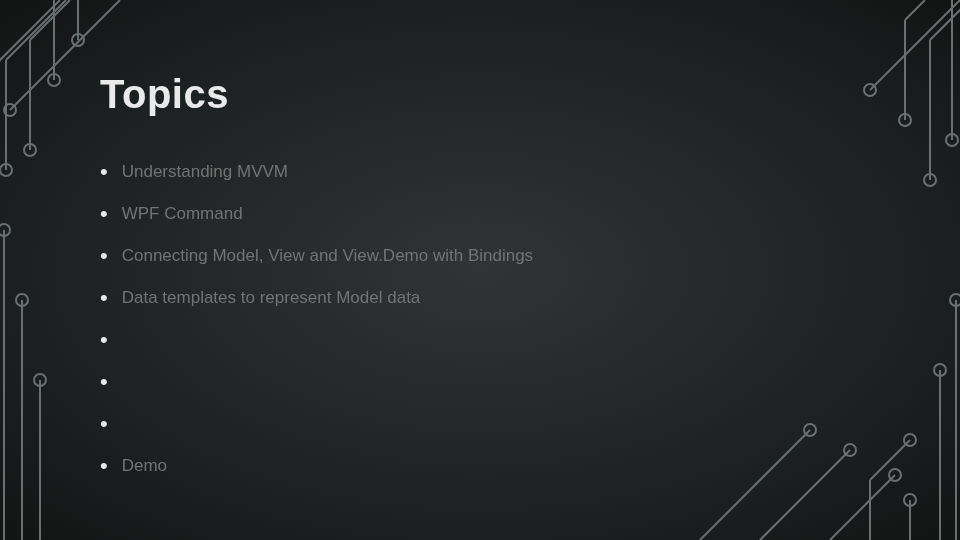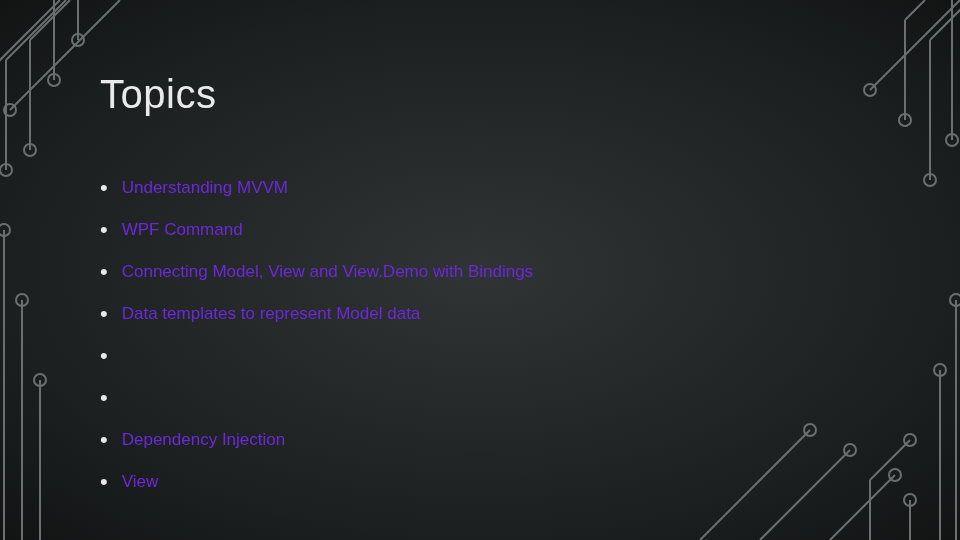--- a/index.html
+++ b/index.html
@@ -26,44 +26,44 @@
     pointer-events: none;
   }
   .content {
     position: absolute;
     top: 72px;
     left: 100px;
     right: 60px;
   }
   .title {
     font-size: 40px;
-    font-weight: 400;
+    font-weight: 700;
     color: #eaeaea;
-    margin: 0 0 60px 0;
+    margin: 0 0 44px 0;
     letter-spacing: 0.5px;
   }
   .items {
     margin: 0;
     padding: 0;
     list-style: none;
   }
   .items li {
     display: flex;
     align-items: center;
     margin-bottom: 20px;
   }
   .bullet {
     font-size: 22px;
     line-height: 1;
     color: #e8e8e8;
     margin-right: 14px;
   }
   .item-text {
     font-size: 17px;
-    color: #6d28d9;
+    color: #737373;
   }
 </style>
 </head>
 <body>
 
 <div class="slide">
 
   <svg class="deco" viewBox="0 0 960 540" xmlns="http://www.w3.org/2000/svg">
     <g stroke="#6a7070" stroke-width="2" fill="none">
 
@@ -138,21 +138,20 @@
         <span class="item-text">Data templates to represent Model data</span>
       </li>
       <li>
         <span class="bullet">•</span>
       </li>
       <li>
         <span class="bullet">•</span>
       </li>
       <li>
         <span class="bullet">•</span>
-        <span class="item-text">Dependency Injection</span>
       </li>
       <li>
         <span class="bullet">•</span>
-        <span class="item-text">View</span>
+        <span class="item-text">Demo</span>
       </li>
     </ul>
   </div>
 </div>
 
 </body></html>

